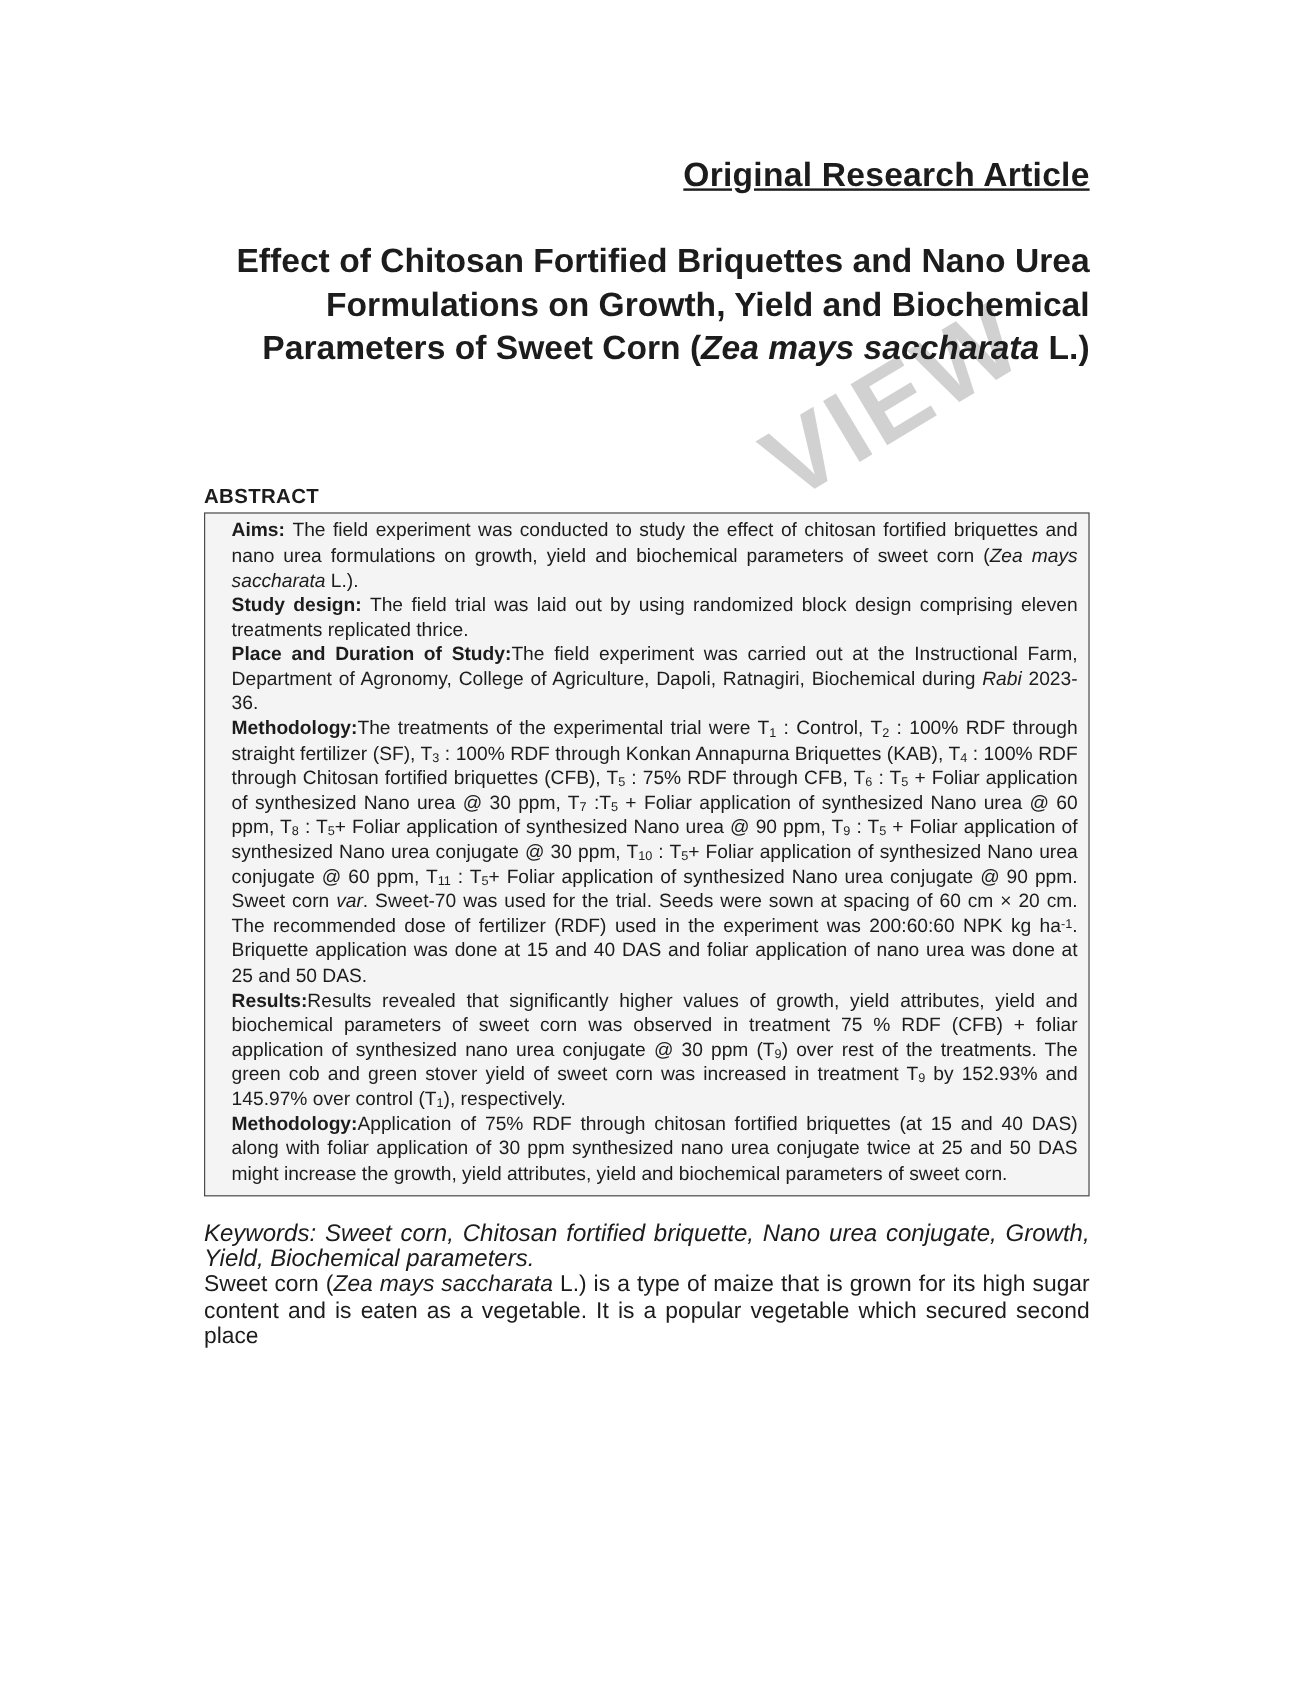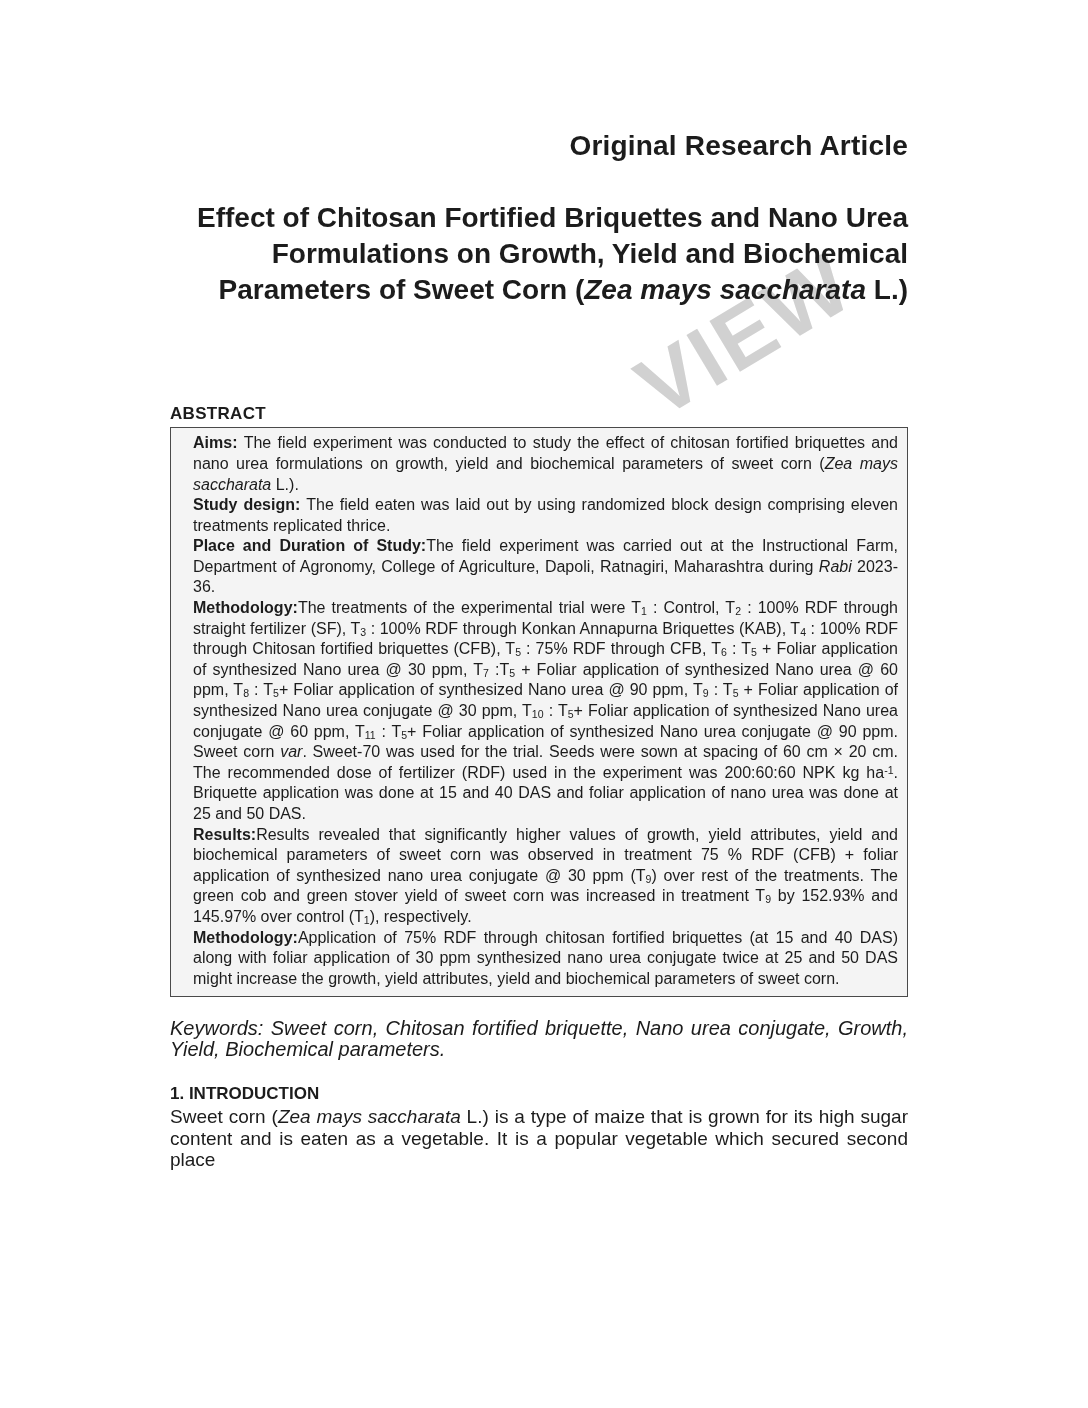--- a/index.html
+++ b/index.html
@@ -36,20 +36,21 @@
     z-index:1;
     padding:130px 180px 0 170px;
   }
 
   .article-type {
     font-size:28px;
     font-weight:bold;
     text-align:right;
     letter-spacing:.2px;
     margin-bottom:38px;
+    text-decoration:underline;
   }
 
   .title {
     font-size:28px;
     font-weight:bold;
     text-align:right;
     line-height:1.29;
     margin-bottom:96px;
   }
 
@@ -108,27 +109,26 @@
   <div class="content">
 
     <h2 class="article-type">Original Research Article</h2>
 
     <h1 class="title"><span>Effect of Chitosan Fortified Briquettes and Nano Urea Formulations on Growth, Yield and Biochemical Parameters of Sweet Corn (</span><span class="i">Zea mays saccharata</span><span> L.)</span></h1>
 
     <h3 class="abstract-heading">ABSTRACT</h3>
 
     <div class="abstract-box">
       <p><span class="b">Aims: </span><span>The field experiment was conducted to study the effect of chitosan fortified briquettes and nano urea formulations on growth, yield and biochemical parameters of sweet corn (</span><span class="i">Zea mays saccharata</span><span> L.).</span></p>
-      <p><span class="b">Study design: </span><span>The field eaten was laid out by using randomized block design comprising eleven treatments replicated thrice.</span></p>
-      <p><span class="b">Place and Duration of Study:</span><span>The field experiment was carried out at the Instructional Farm, Department of Agronomy, College of Agriculture, Dapoli, Ratnagiri, Maharashtra during </span><span class="i">Rabi</span><span> 2023-36.</span></p>
+      <p><span class="b">Study design: </span><span>The field trial was laid out by using randomized block design comprising eleven treatments replicated thrice.</span></p>
+      <p><span class="b">Place and Duration of Study:</span><span>The field experiment was carried out at the Instructional Farm, Department of Agronomy, College of Agriculture, Dapoli, Ratnagiri, Biochemical during </span><span class="i">Rabi</span><span> 2023-36.</span></p>
       <p><span class="b">Methodology:</span><span>The treatments of the experimental trial were T</span><span class="sub">1</span><span> : Control, T</span><span class="sub">2</span><span> : 100% RDF through straight fertilizer (SF), T</span><span class="sub">3</span><span> : 100% RDF through Konkan Annapurna Briquettes (KAB), T</span><span class="sub">4</span><span> : 100% RDF through Chitosan fortified briquettes (CFB), T</span><span class="sub">5</span><span> : 75% RDF through CFB, T</span><span class="sub">6</span><span> : T</span><span class="sub">5</span><span> + Foliar application of synthesized Nano urea @ 30 ppm, T</span><span class="sub">7</span><span> :T</span><span class="sub">5</span><span> + Foliar application of synthesized Nano urea @ 60 ppm, T</span><span class="sub">8</span><span> : T</span><span class="sub">5</span><span>+ Foliar application of synthesized Nano urea @ 90 ppm, T</span><span class="sub">9</span><span> : T</span><span class="sub">5</span><span> + Foliar application of synthesized Nano urea conjugate @ 30 ppm, T</span><span class="sub">10</span><span> : T</span><span class="sub">5</span><span>+ Foliar application of synthesized Nano urea conjugate @ 60 ppm, T</span><span class="sub">11</span><span> : T</span><span class="sub">5</span><span>+ Foliar application of synthesized Nano urea conjugate @ 90 ppm. Sweet corn </span><span class="i">var</span><span>. Sweet-70 was used for the trial. Seeds were sown at spacing of 60 cm × 20 cm. The recommended dose of fertilizer (RDF) used in the experiment was 200:60:60 NPK kg ha</span><span class="sup">-1</span><span>. Briquette application was done at 15 and 40 DAS and foliar application of nano urea was done at 25 and 50 DAS.</span></p>
       <p><span class="b">Results:</span><span>Results revealed that significantly higher values of growth, yield attributes, yield and biochemical parameters of sweet corn was observed in treatment 75 % RDF (CFB) + foliar application of synthesized nano urea conjugate @ 30 ppm (T</span><span class="sub">9</span><span>) over rest of the treatments. The green cob and green stover yield of sweet corn was increased in treatment T</span><span class="sub">9</span><span> by 152.93% and 145.97% over control (T</span><span class="sub">1</span><span>), respectively.</span></p>
       <p><span class="b">Methodology:</span><span>Application of 75% RDF through chitosan fortified briquettes (at 15 and 40 DAS) along with foliar application of 30 ppm synthesized nano urea conjugate twice at 25 and 50 DAS might increase the growth, yield attributes, yield and biochemical parameters of sweet corn.</span></p>
     </div>
 
     <p class="keywords"><span class="i">Keywords: Sweet corn, Chitosan fortified briquette, Nano urea conjugate, Growth, Yield, Biochemical parameters.</span></p>
 
-    <h3 class="section-heading">1. INTRODUCTION</h3>
 
     <p class="body-text"><span>Sweet corn (</span><span class="i">Zea mays saccharata</span><span> L.) is a type of maize that is grown for its high sugar content and is eaten as a vegetable. It is a popular vegetable which secured second place</span></p>
 
   </div>
 </div>
 
 </body></html>

